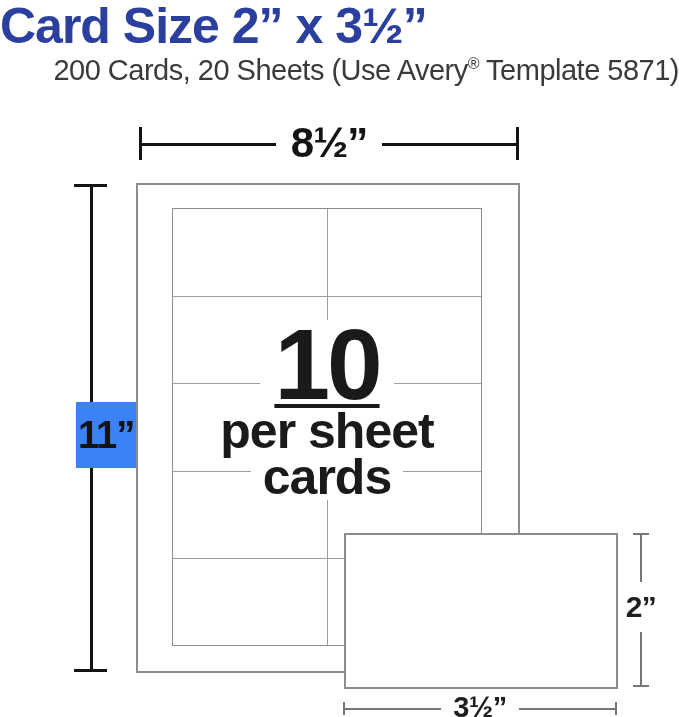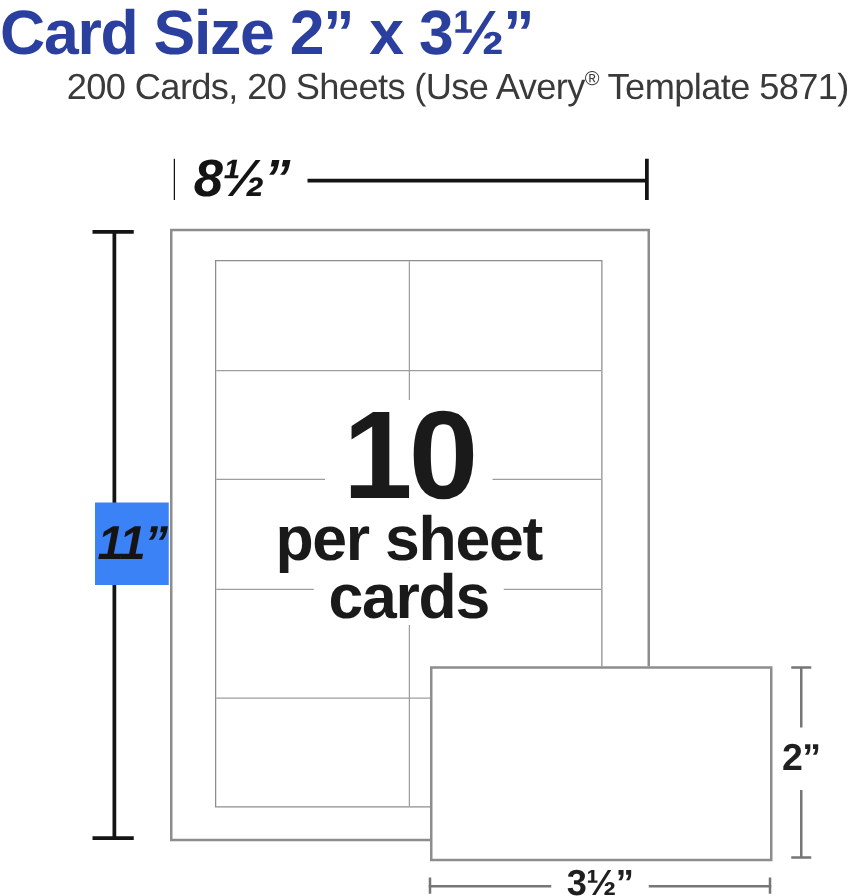--- a/index.html
+++ b/index.html
@@ -13,21 +13,21 @@
     font-size:50px;line-height:52px;font-weight:bold;letter-spacing:-1px;
     color:var(--title-blue);
   }
   .subtitle{
     position:absolute;top:53px;left:0;width:100%;text-align:right;
     font-size:29px;line-height:34px;color:var(--subtitle-gray);letter-spacing:-0.5px;
   }
   .subtitle sup{font-size:16px;line-height:0;}
   
   .dimb{position:absolute;background:var(--dim-black);}
-  .dim-label-wrap{position:absolute;text-align:left;z-index:4;font-style:italic;}
+  .dim-label-wrap{position:absolute;text-align:center;z-index:4;}
   .dim-label-lg{
     display:inline-block;background:#fff;padding:0 15px;
     font-size:42px;line-height:50px;font-weight:bold;letter-spacing:-1px;color:var(--dim-black);
   }
   .dim-label-left{
     display:inline-block;background:#3b82f6;padding:14px 2px;
     font-size:38px;line-height:38px;font-weight:bold;letter-spacing:-1px;color:var(--dim-black);margin-left:20px;
   }
   
   .sheet{
@@ -40,21 +40,21 @@
   }
   .hline{position:absolute;left:0;right:0;height:1px;background:var(--grid-line-gray);}
   .vline{position:absolute;top:0;bottom:0;width:1px;background:var(--grid-line-gray);}
   
   .center-text{
     position:absolute;left:172px;top:320px;width:310px;z-index:3;
     display:flex;flex-direction:column;align-items:center;color:var(--count-black);
   }
   .count span{
     display:inline-block;background:#fff;padding:0 14px;
-    font-size:100px;line-height:88px;font-weight:bold;letter-spacing:-3px;
+    font-size:100px;line-height:88px;font-weight:bold;letter-spacing:-3px;text-decoration:underline;
   }
   .ct-line span{
     display:inline-block;background:#fff;padding:0 12px;
     font-size:50px;line-height:46px;font-weight:bold;letter-spacing:-1px;
   }
   
   .single-card{
     position:absolute;left:344px;top:533px;width:274px;height:156px;
     background:#fff;border:2px solid var(--outline-gray);box-sizing:border-box;z-index:5;
   }

